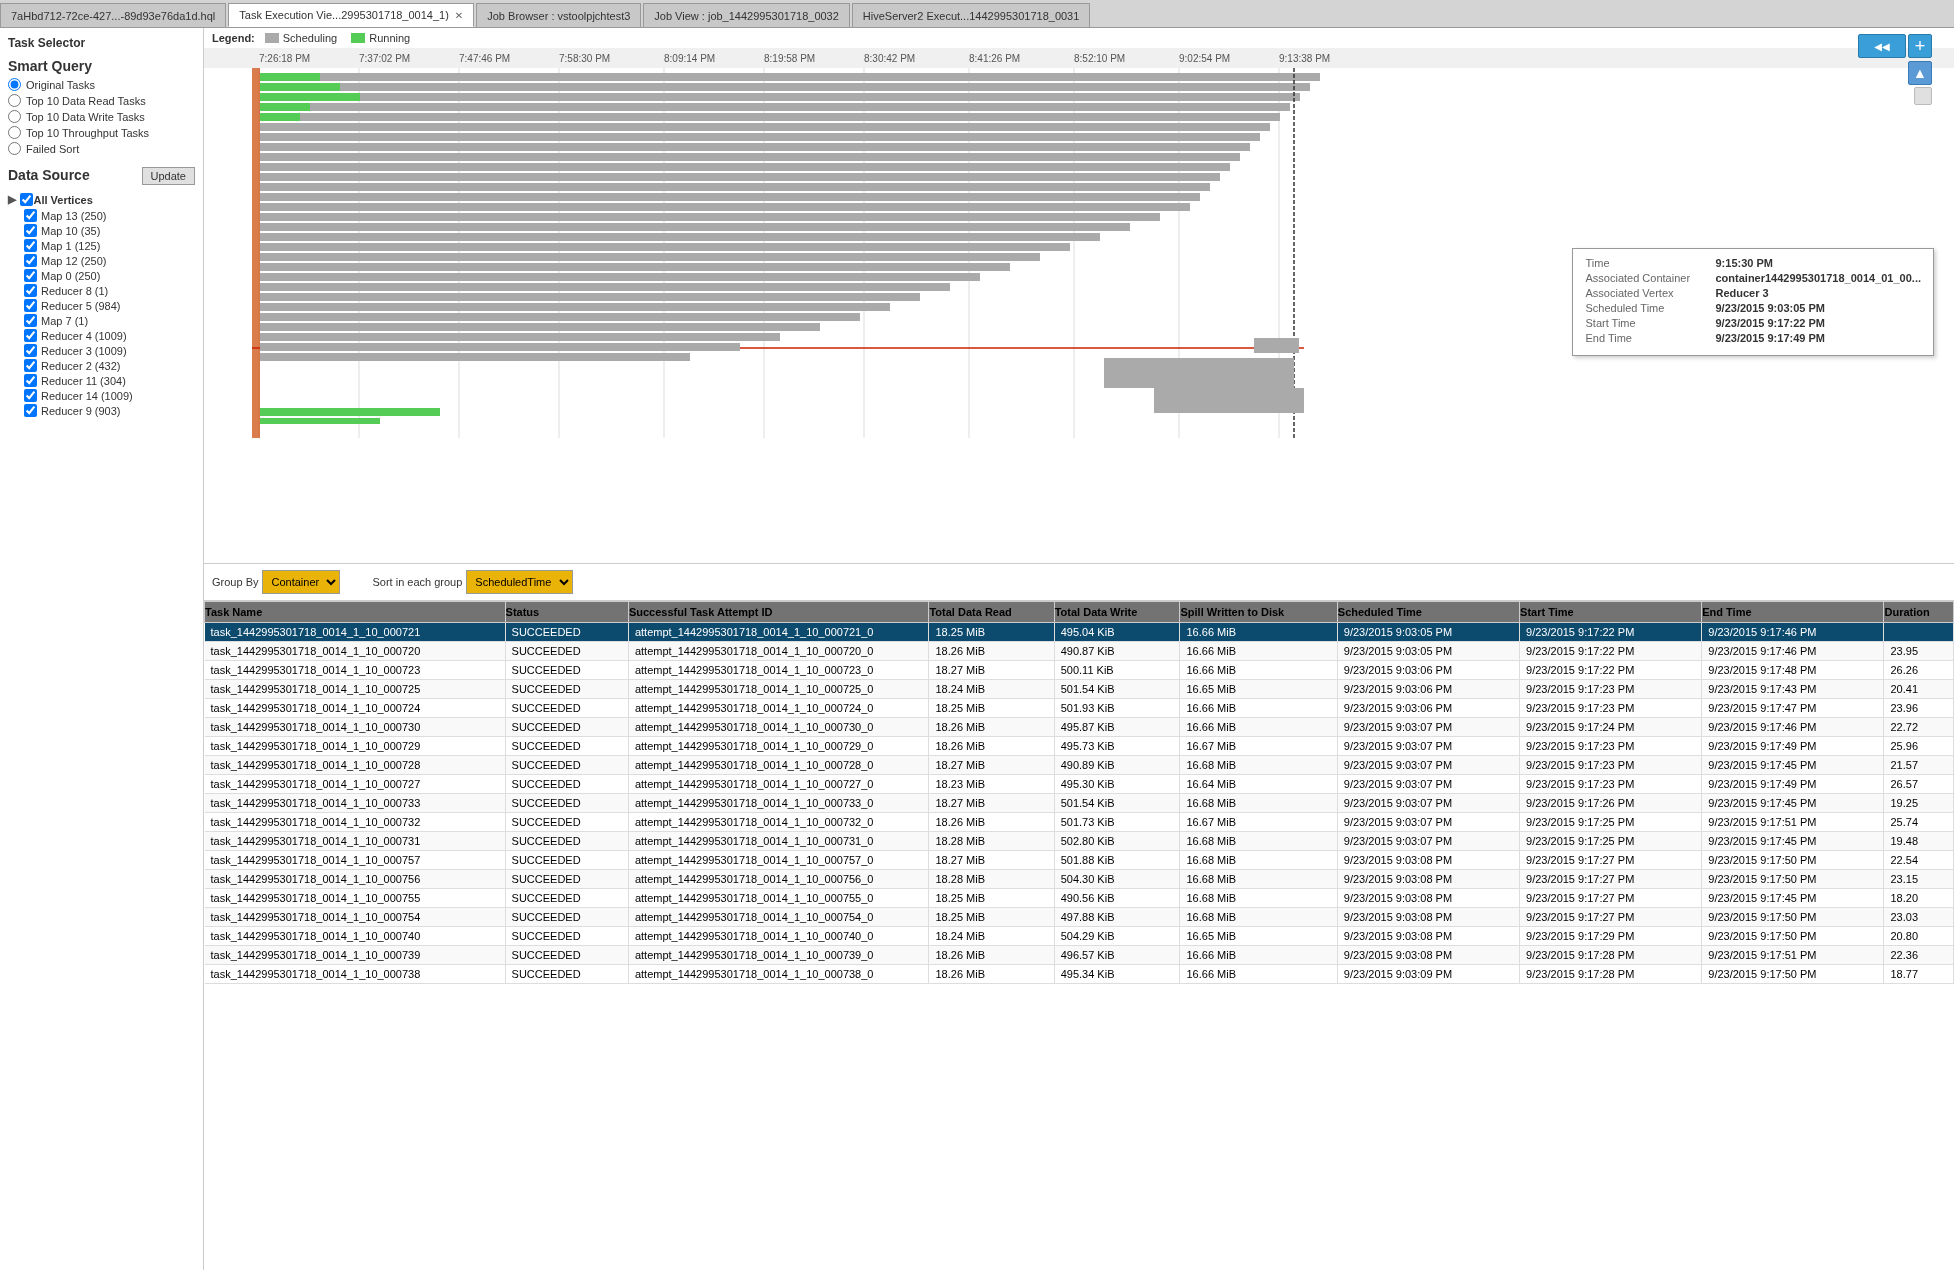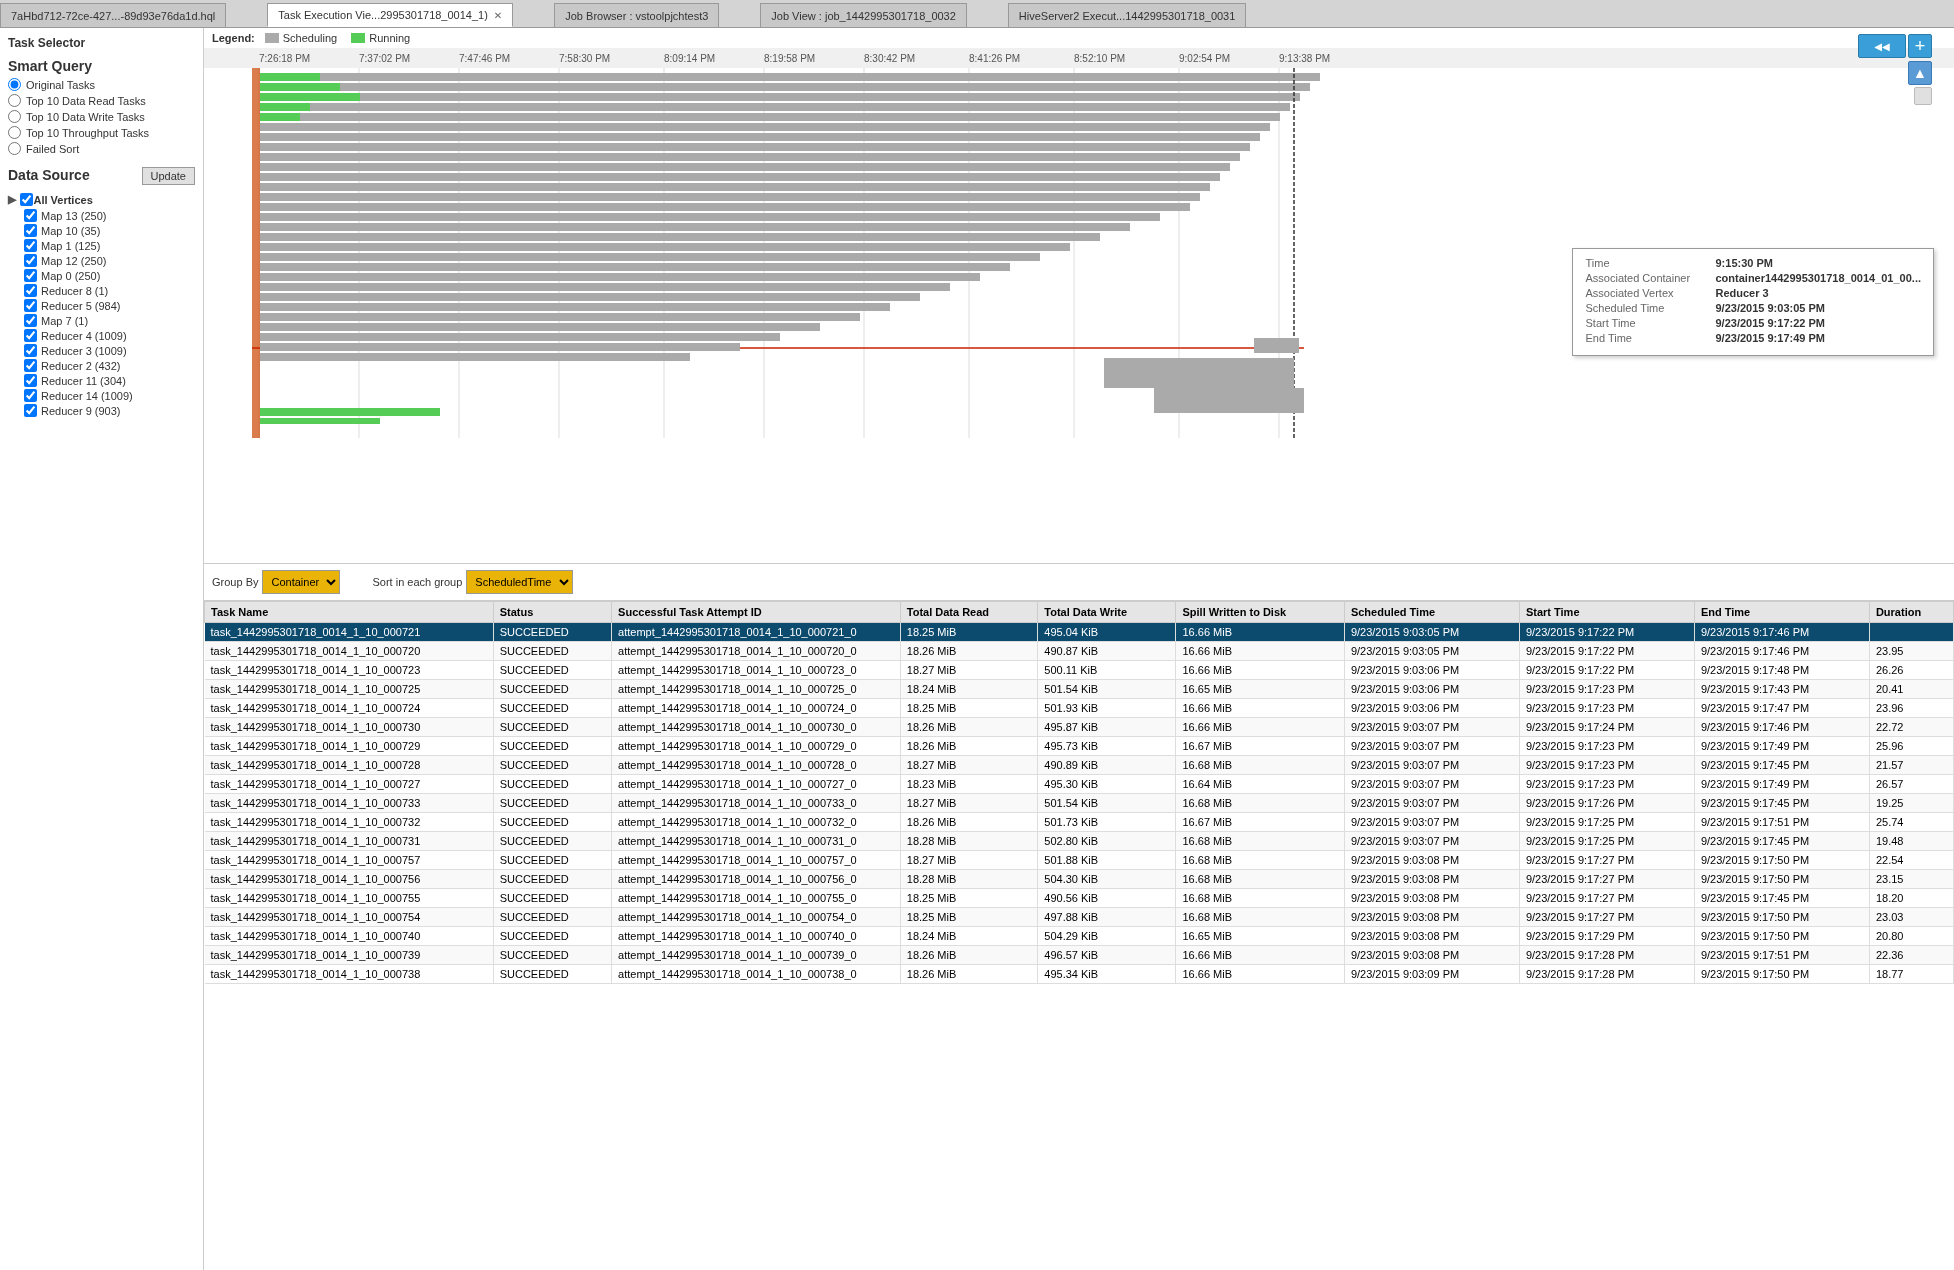--- a/index.html
+++ b/index.html
@@ -5,21 +5,20 @@
     * { box-sizing: border-box; margin: 0; padding: 0; }
     body { font-family: Arial, sans-serif; font-size: 11px; background: #f0f0f0; overflow: hidden; width: 1954px; height: 1270px; }
 
     
     .tab-bar {
       display: flex;
       background: #d4d4d4;
       border-bottom: 1px solid #999;
       height: 28px;
       align-items: flex-end;
-      gap: 39px;
     }
     .tab {
       padding: 4px 10px;
       background: #c8c8c8;
       border: 1px solid #999;
       border-bottom: none;
       margin-right: 2px;
       cursor: pointer;
       font-size: 11px;
       height: 24px;
@@ -214,23 +213,23 @@
       flex: 1;
       overflow-y: auto;
       overflow-x: auto;
     }
     table {
       border-collapse: collapse;
       width: 100%;
       font-size: 11px;
     }
     thead th {
-      background: #e5e5e5;
+      background: #737373;
       border: 1px solid #ccc;
-      padding: 4px 6px;
+      padding: 4px 0;
       text-align: left;
       font-weight: bold;
       white-space: nowrap;
       position: sticky;
       top: 0;
       z-index: 2;
     }
     tbody tr {
       border-bottom: 1px solid #ddd;
     }

